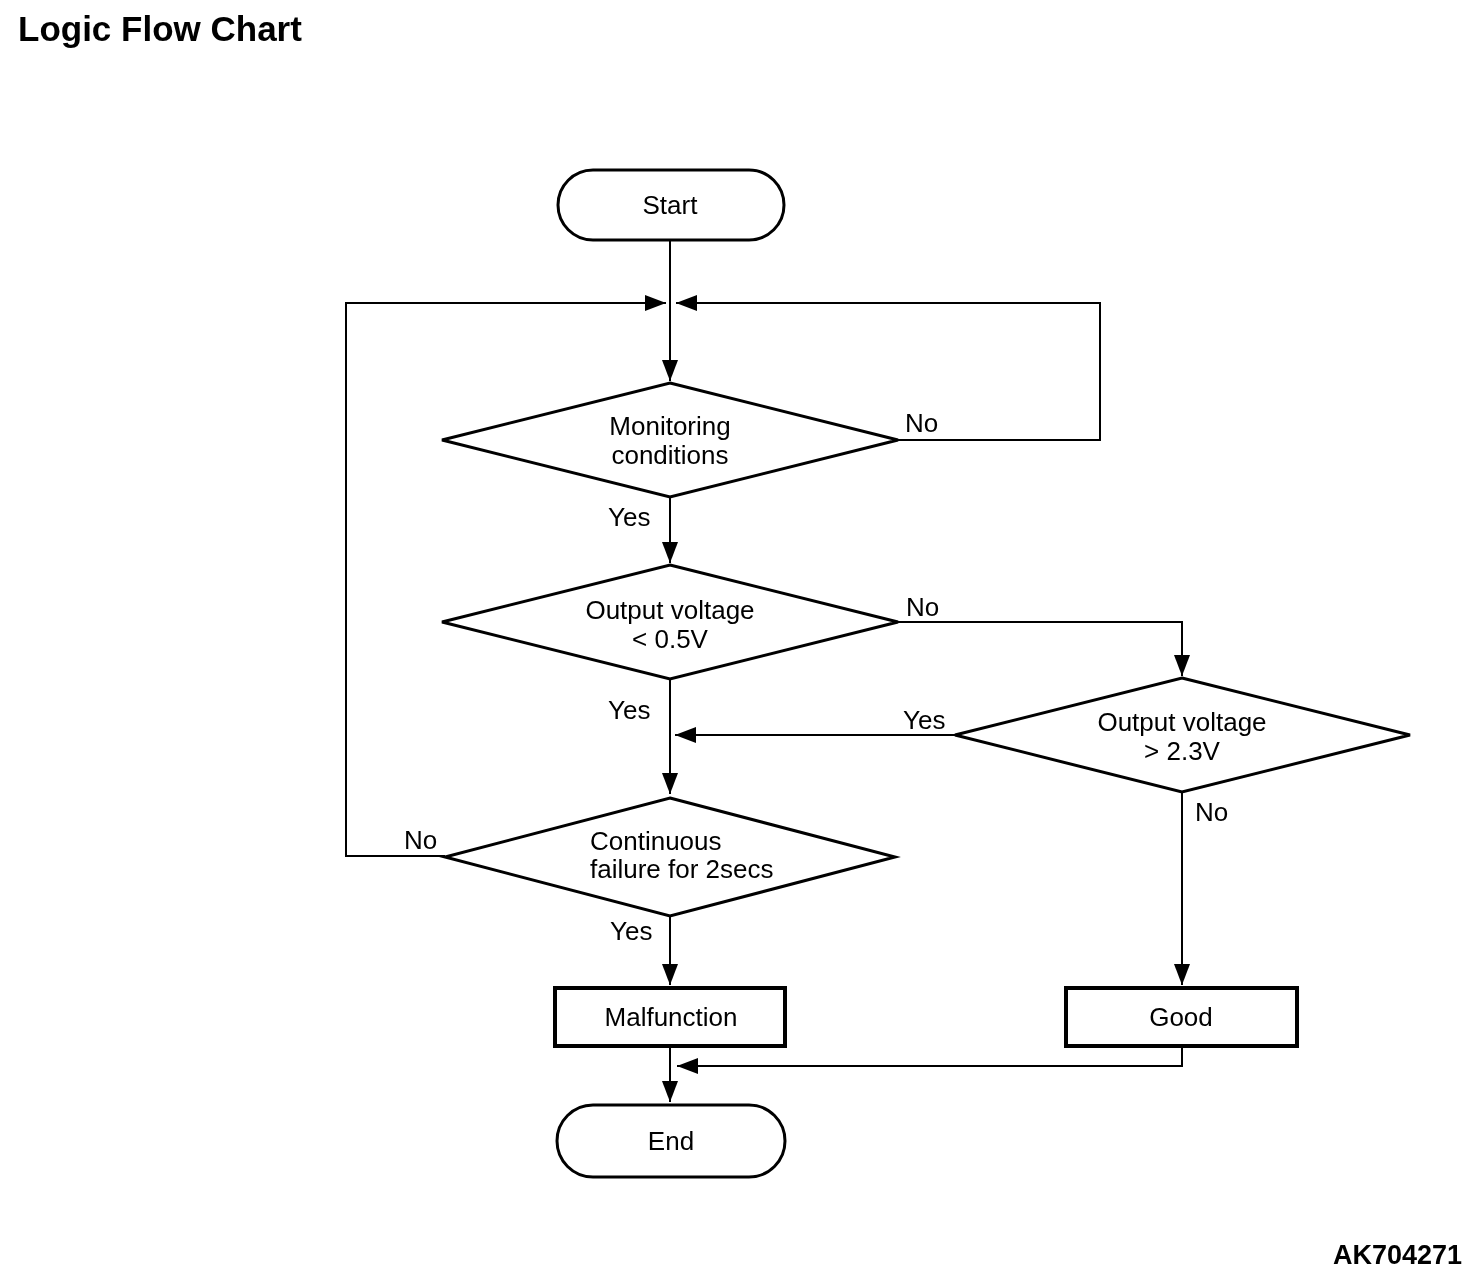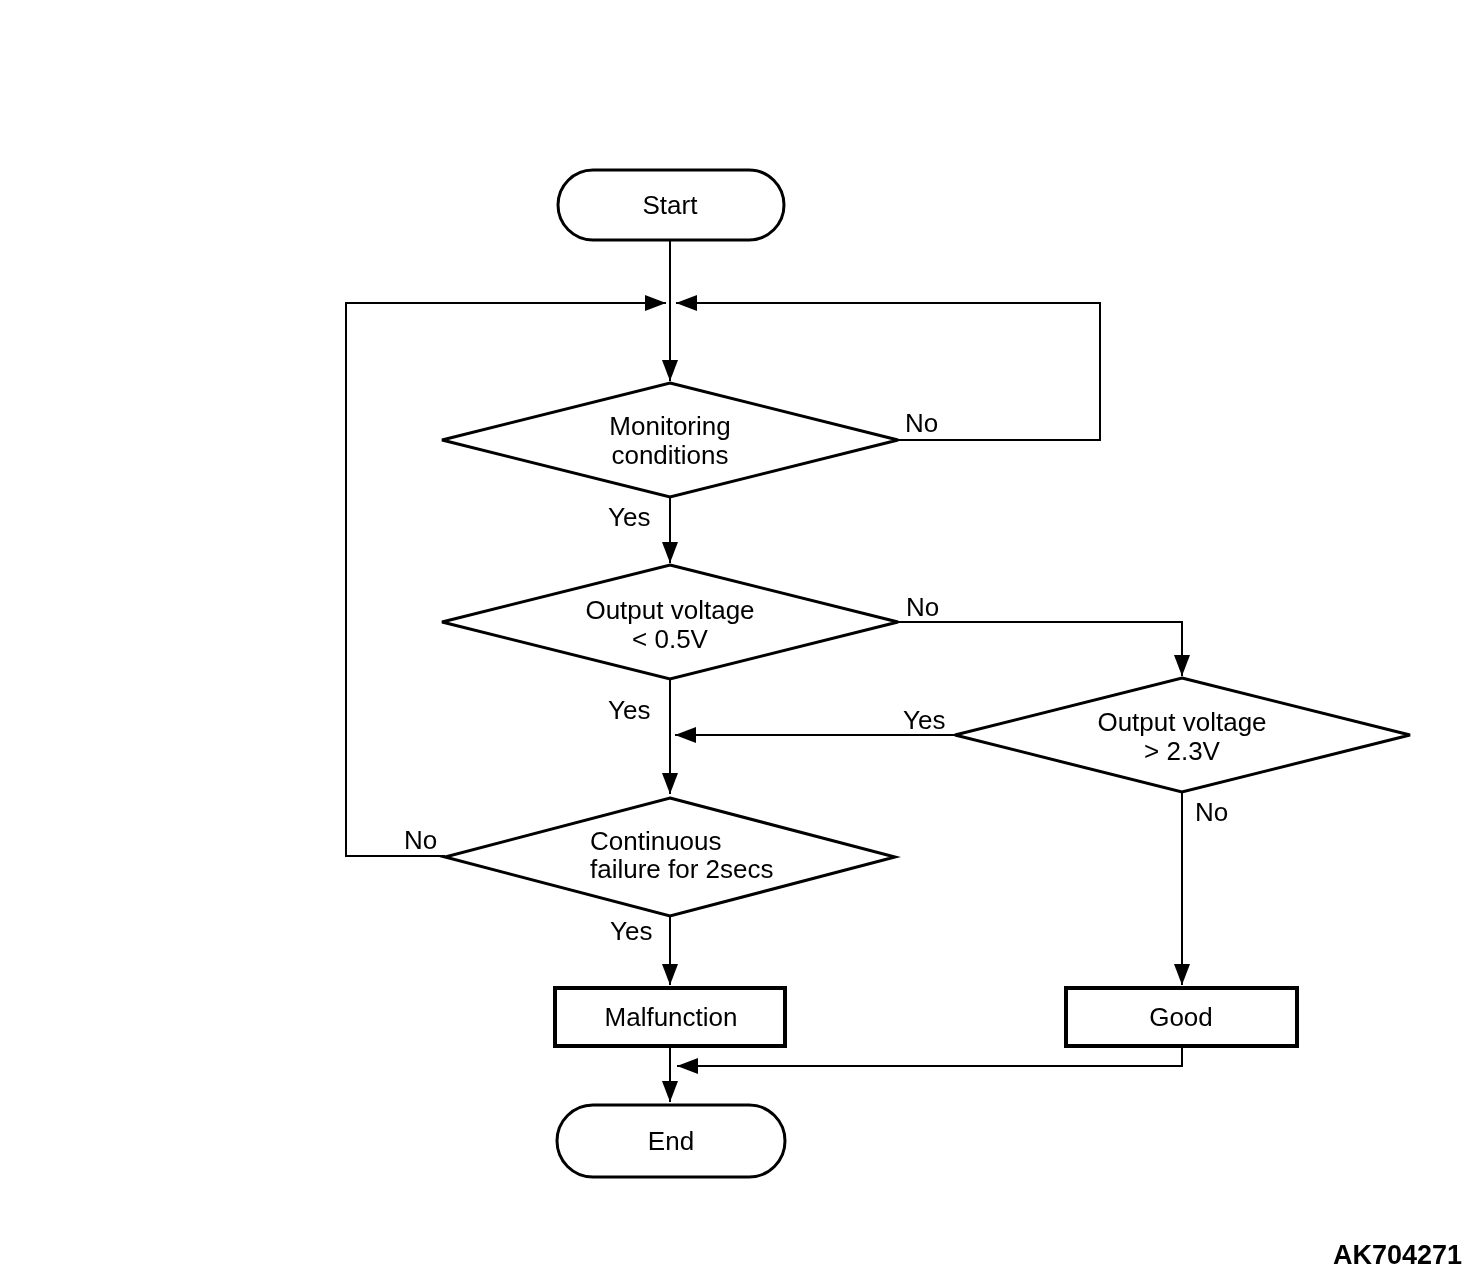--- a/index.html
+++ b/index.html
@@ -49,20 +49,21 @@
     fill: #000000;
   }
   .anchor-mid { text-anchor: middle; }
   .anchor-start { text-anchor: start; }
 </style>
 </head>
 <body>
 
 <div class="canvas">
 
+  <div class="title">Logic Flow Chart</div>
 
   <svg width="1472" height="1282" viewBox="0 0 1472 1282" xmlns="http://www.w3.org/2000/svg">
     <defs>
       <marker id="arrowhead" markerUnits="userSpaceOnUse" markerWidth="22" markerHeight="18" refX="21" refY="8" orient="auto">
         <path d="M 0 0 L 21 8 L 0 16 Z" fill="#000000"></path>
       </marker>
     </defs>
 
     <path class="edge" d="M 670 240 L 670 381" marker-end="url(#arrowhead)"></path>
 

